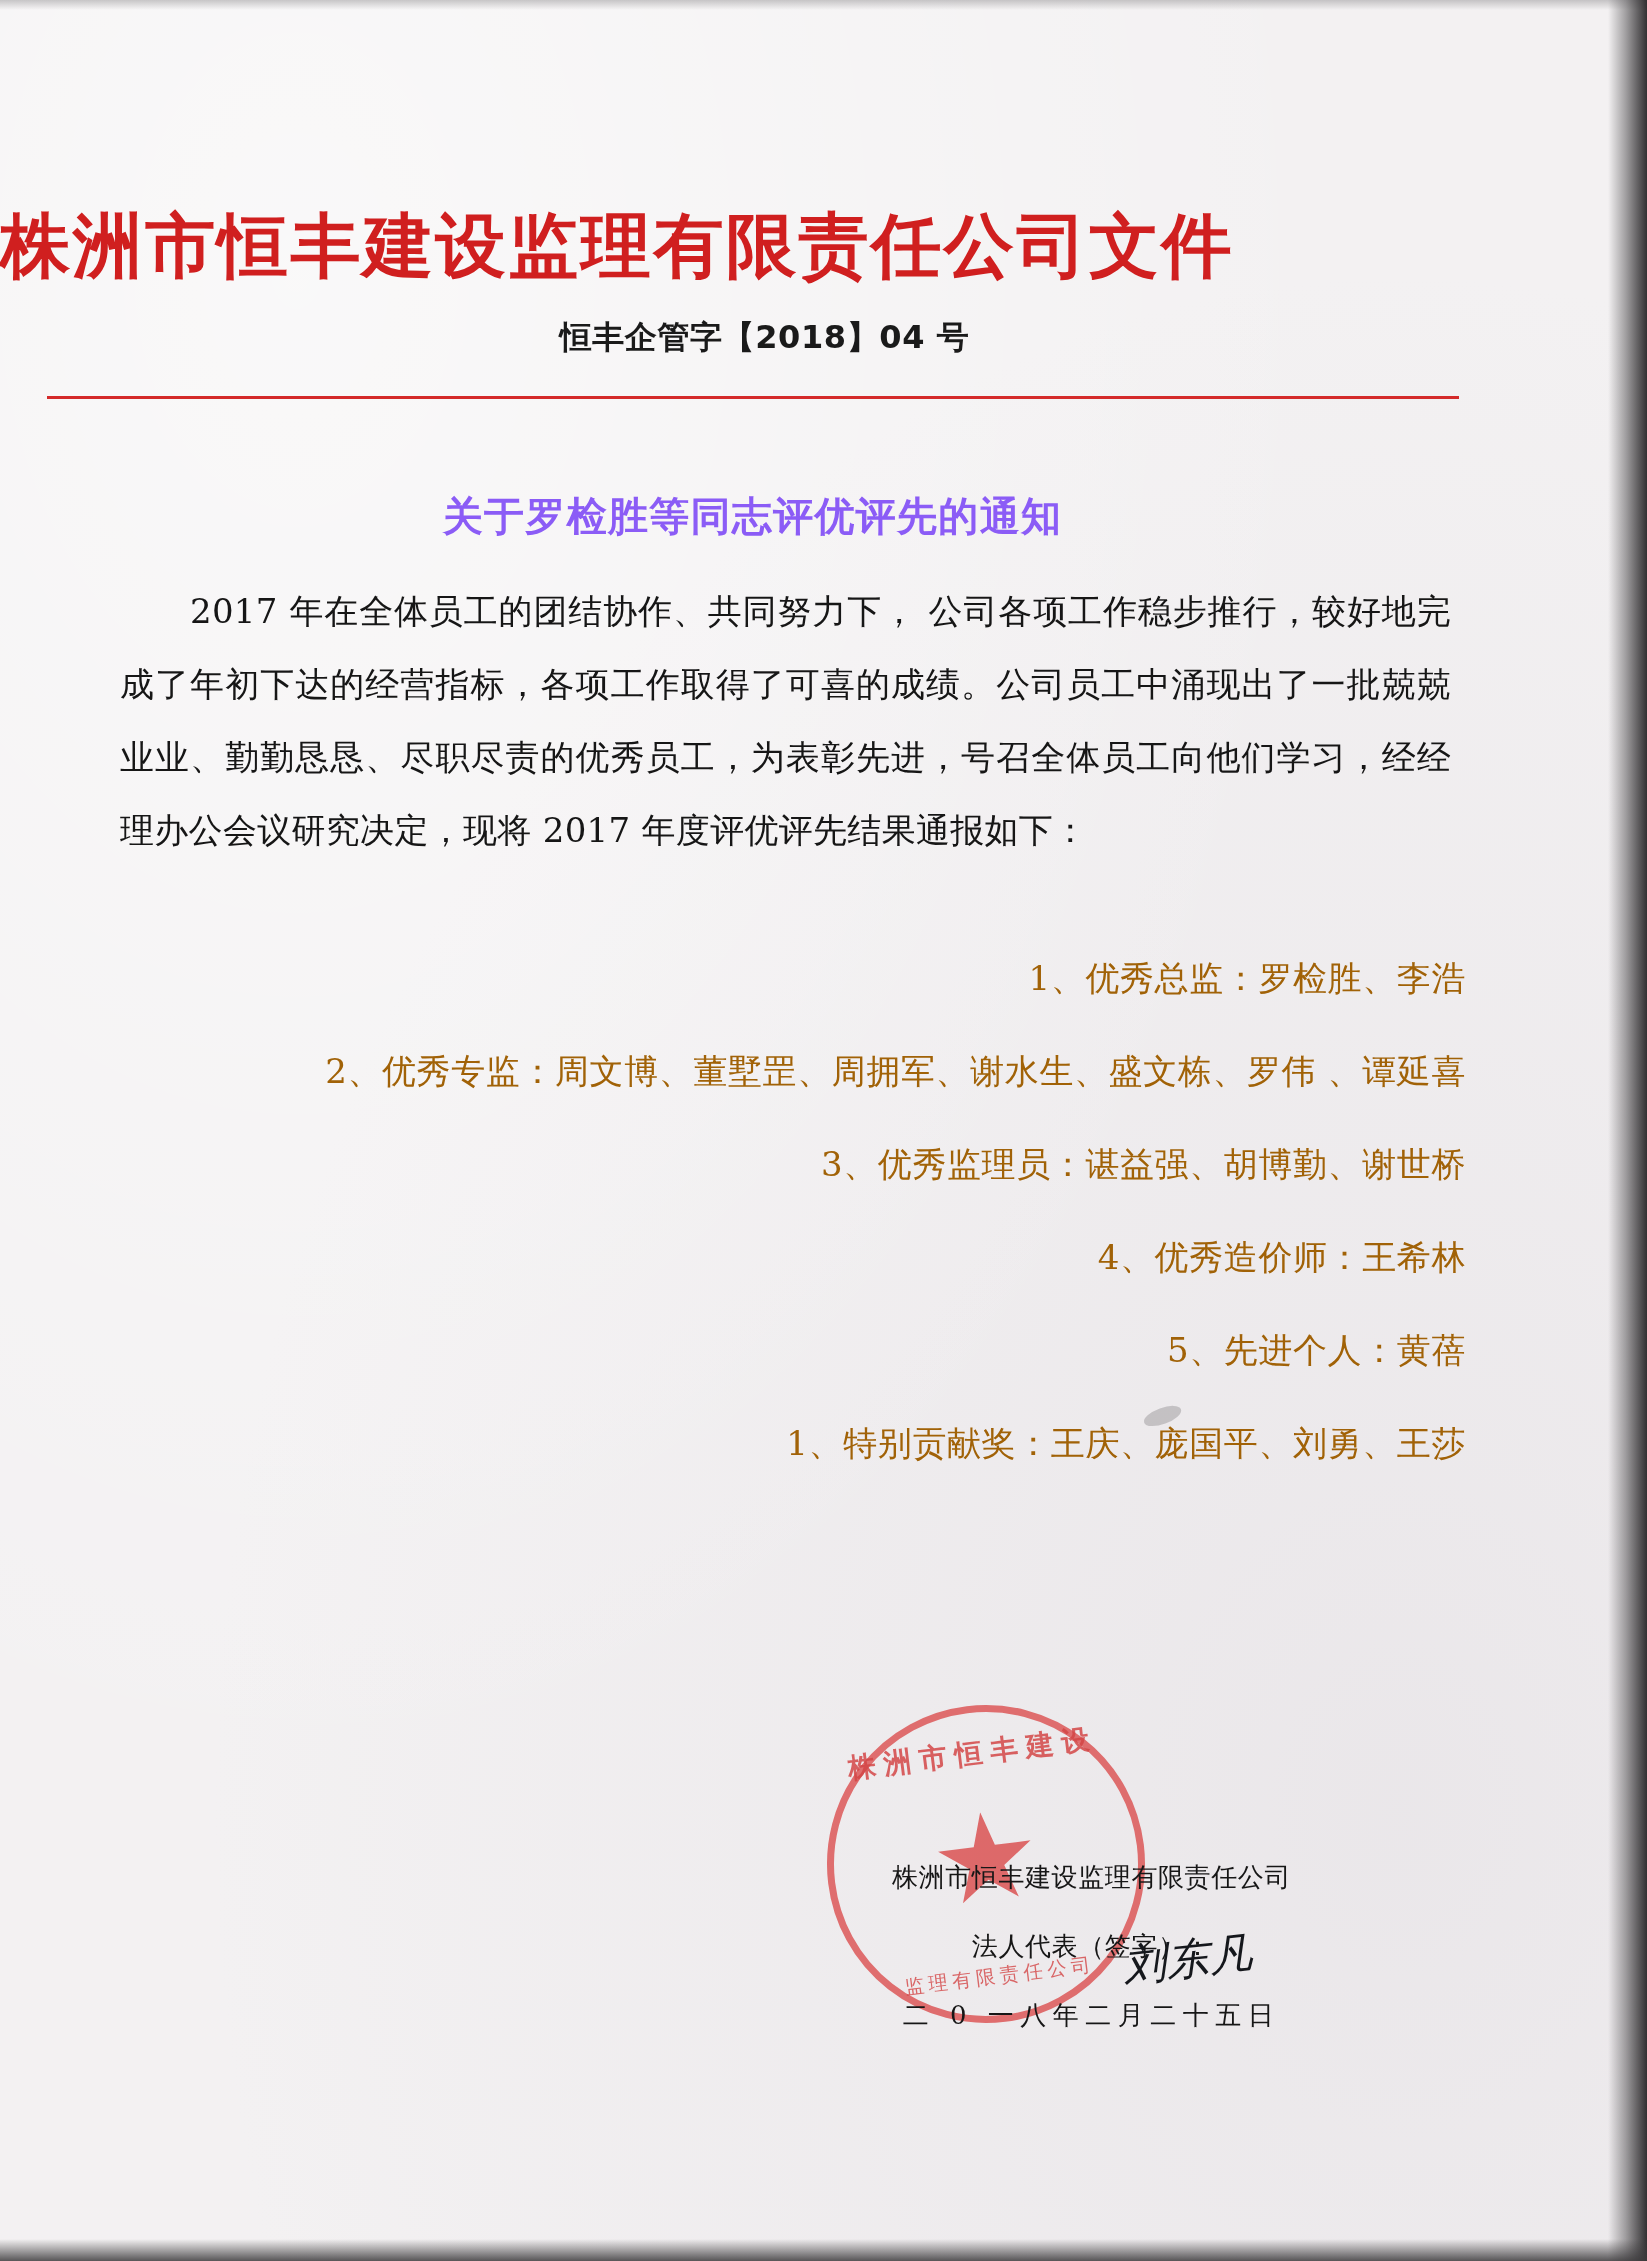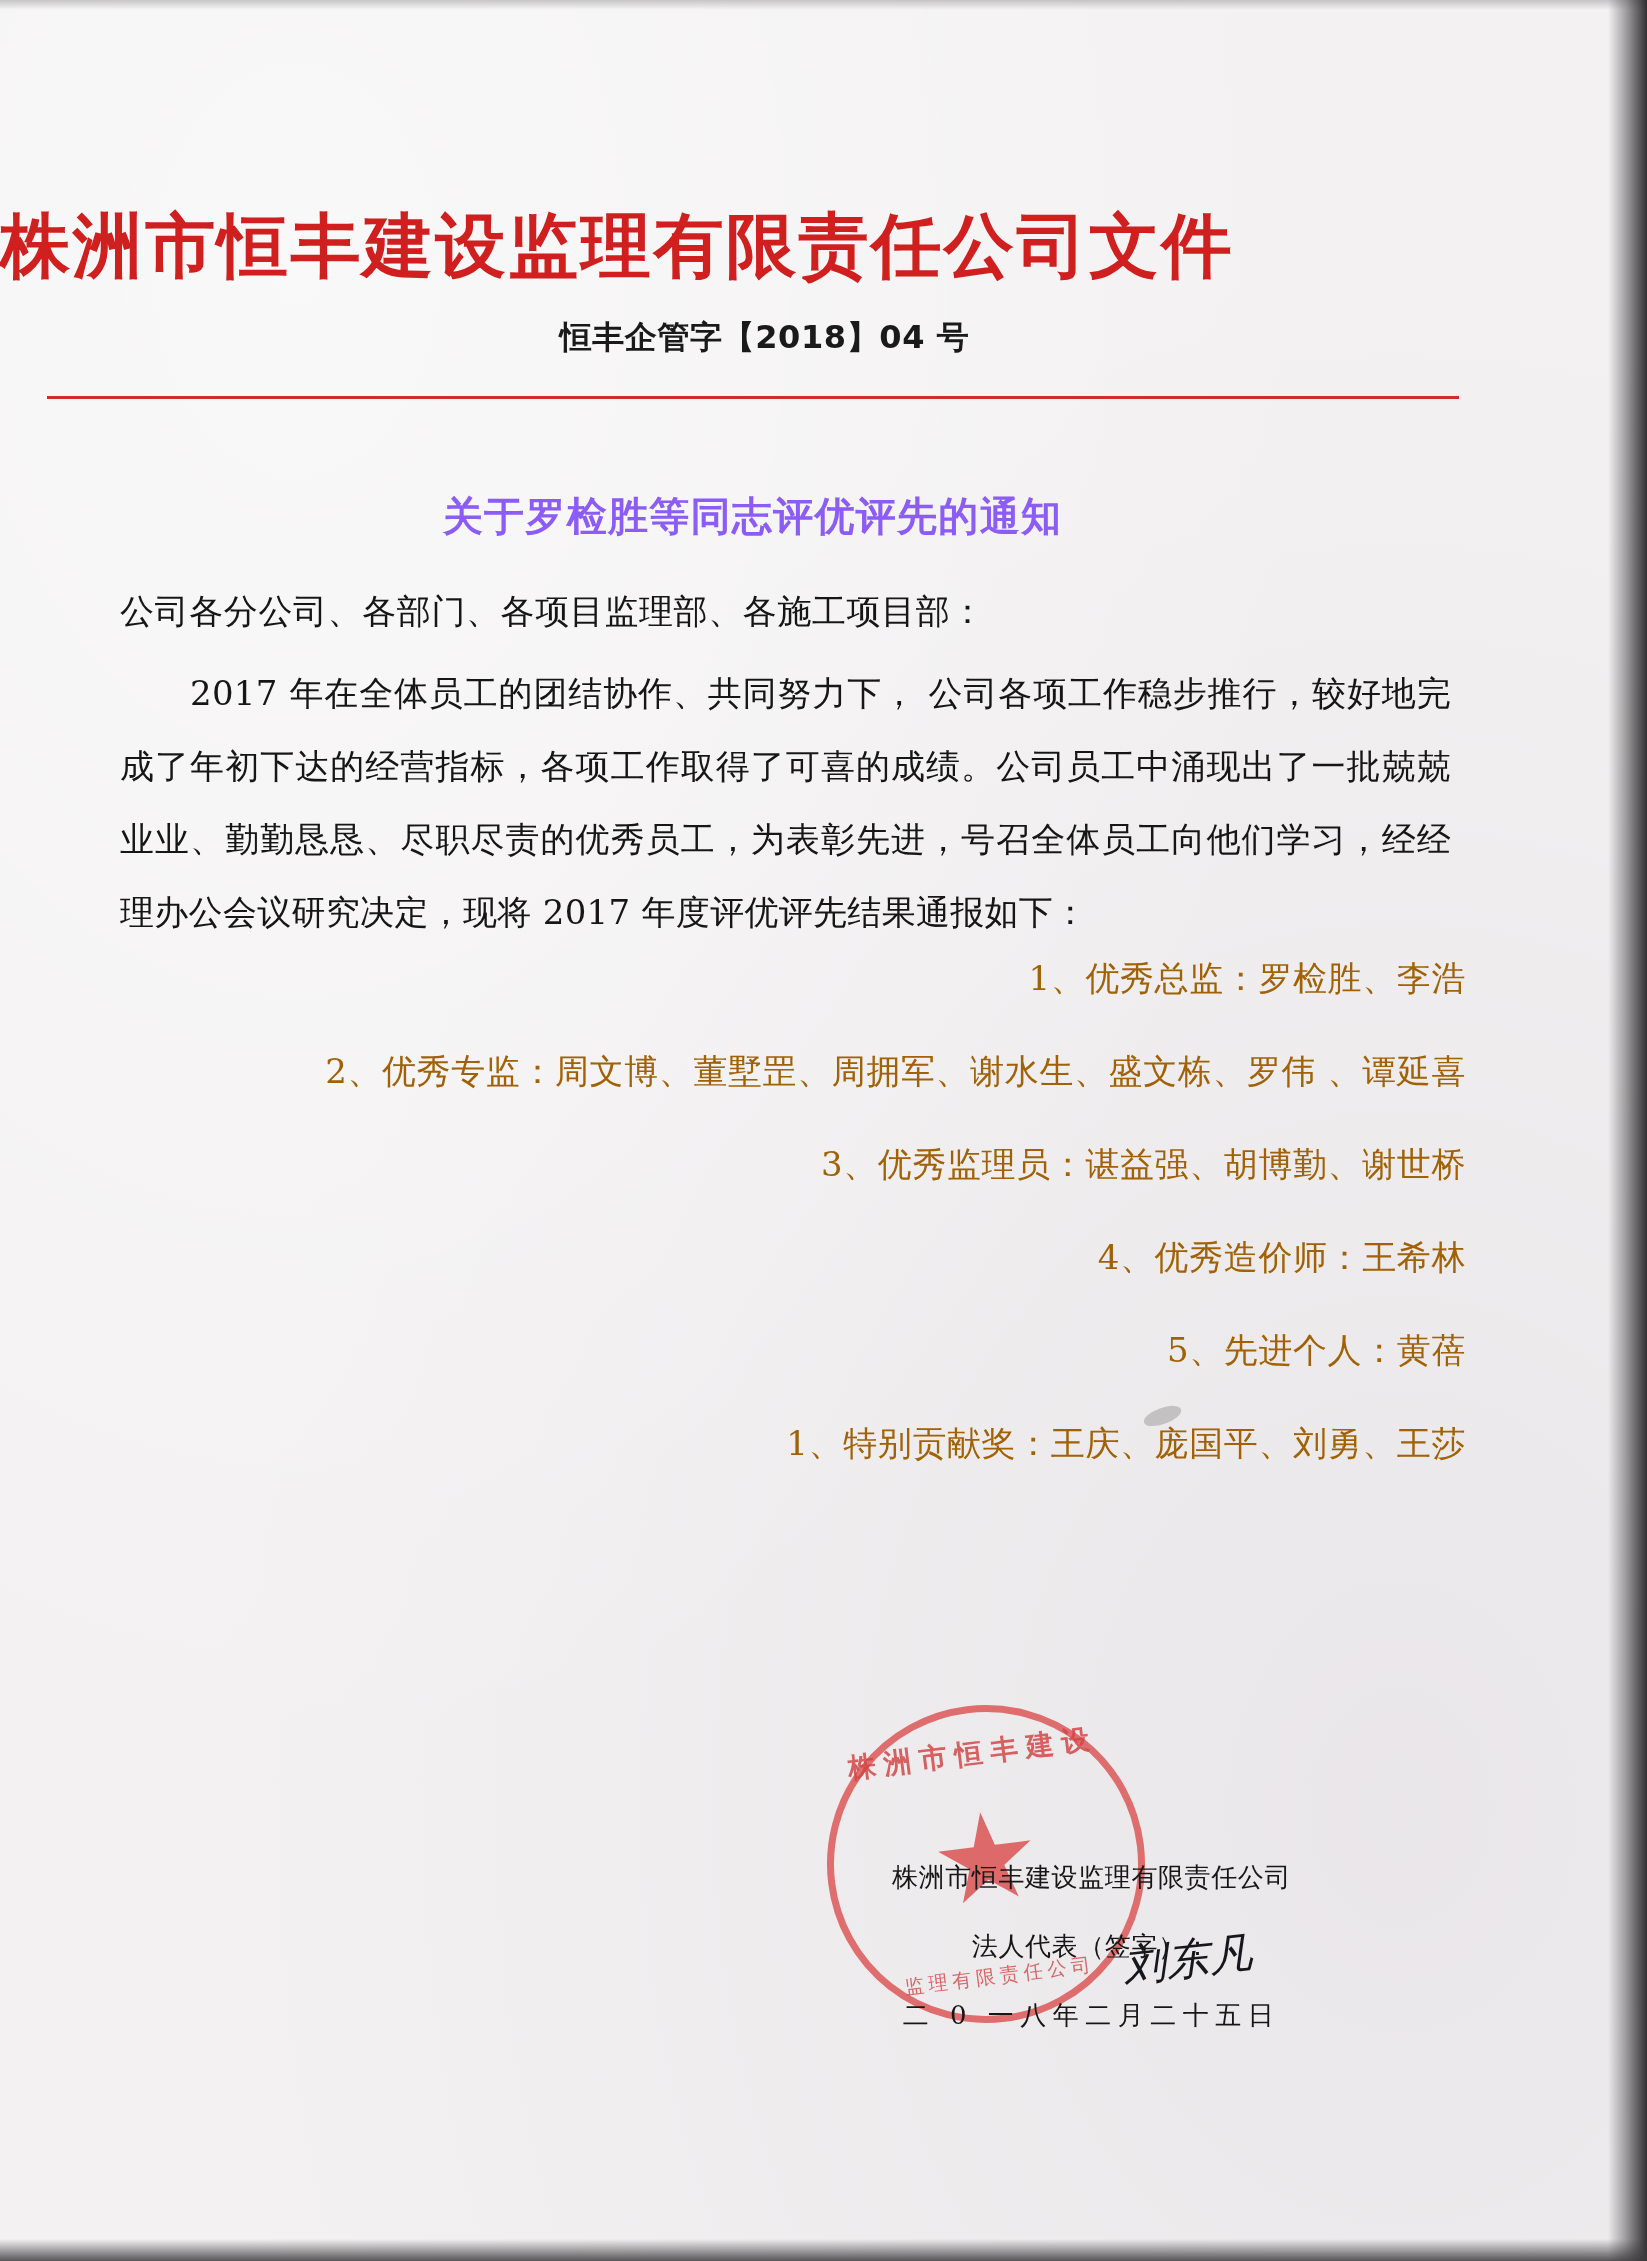--- a/index.html
+++ b/index.html
@@ -225,21 +225,20 @@
 
   <div class="doc-title">株洲市恒丰建设监理有限责任公司文件</div>
 
   <div class="doc-number">恒丰企管字【2018】04 号</div>
 
   <div class="red-rule"></div>
 
   <div class="notice-title">关于罗检胜等同志评优评先的通知</div>
 
   <div class="body-wrap">
-    <p class="salutation">公司各分公司、各部门、各项目监理部、各施工项目部：</p>
     <p class="para">2017 年在全体员工的团结协作、共同努力下， 公司各项工作稳步推行，较好地完成了年初下达的经营指标，各项工作取得了可喜的成绩。公司员工中涌现出了一批兢兢业业、勤勤恳恳、尽职尽责的优秀员工，为表彰先进，号召全体员工向他们学习，经经理办公会议研究决定，现将 2017 年度评优评先结果通报如下：</p>
   </div>
 
   <div class="award-list">
     <p class="award-item">1、优秀总监：罗检胜、李浩</p>
     <p class="award-item">2、优秀专监：周文博、董墅罡、周拥军、谢水生、盛文栋、罗伟 、谭延喜</p>
     <p class="award-item">3、优秀监理员：谌益强、胡博勤、谢世桥</p>
     <p class="award-item">4、优秀造价师：王希林</p>
     <p class="award-item">5、先进个人：黄蓓</p>
     <p class="award-item">1、特别贡献奖：王庆、庞国平、刘勇、王莎</p>

